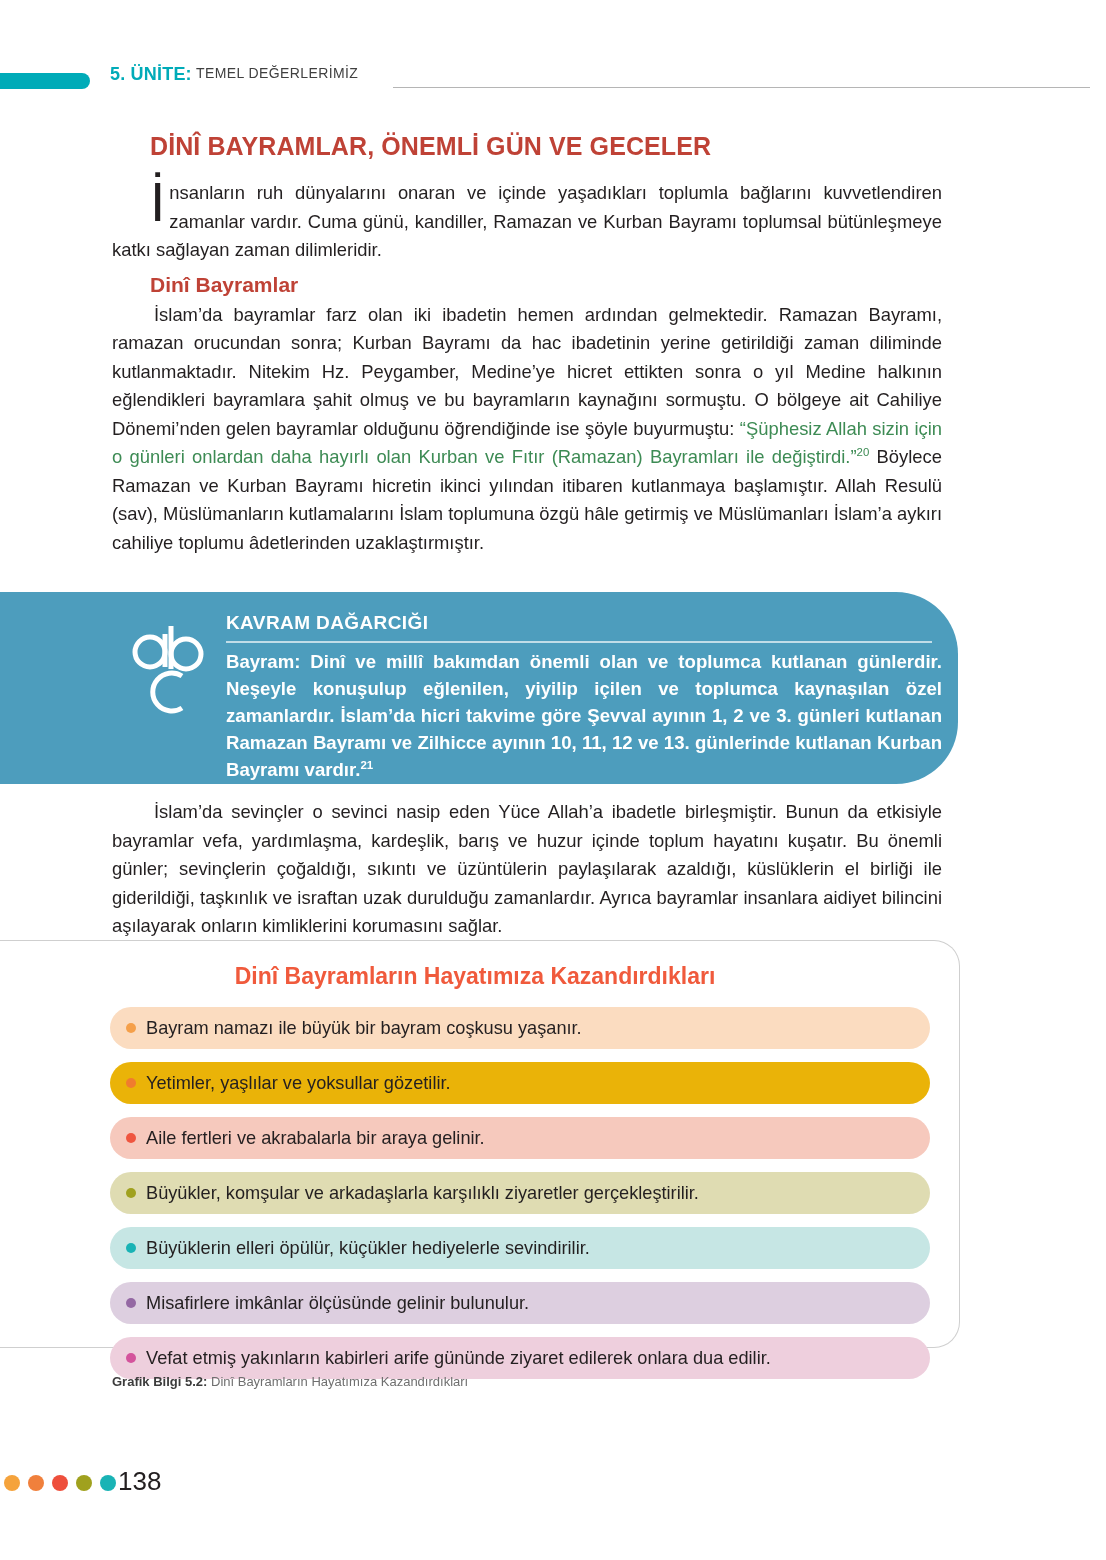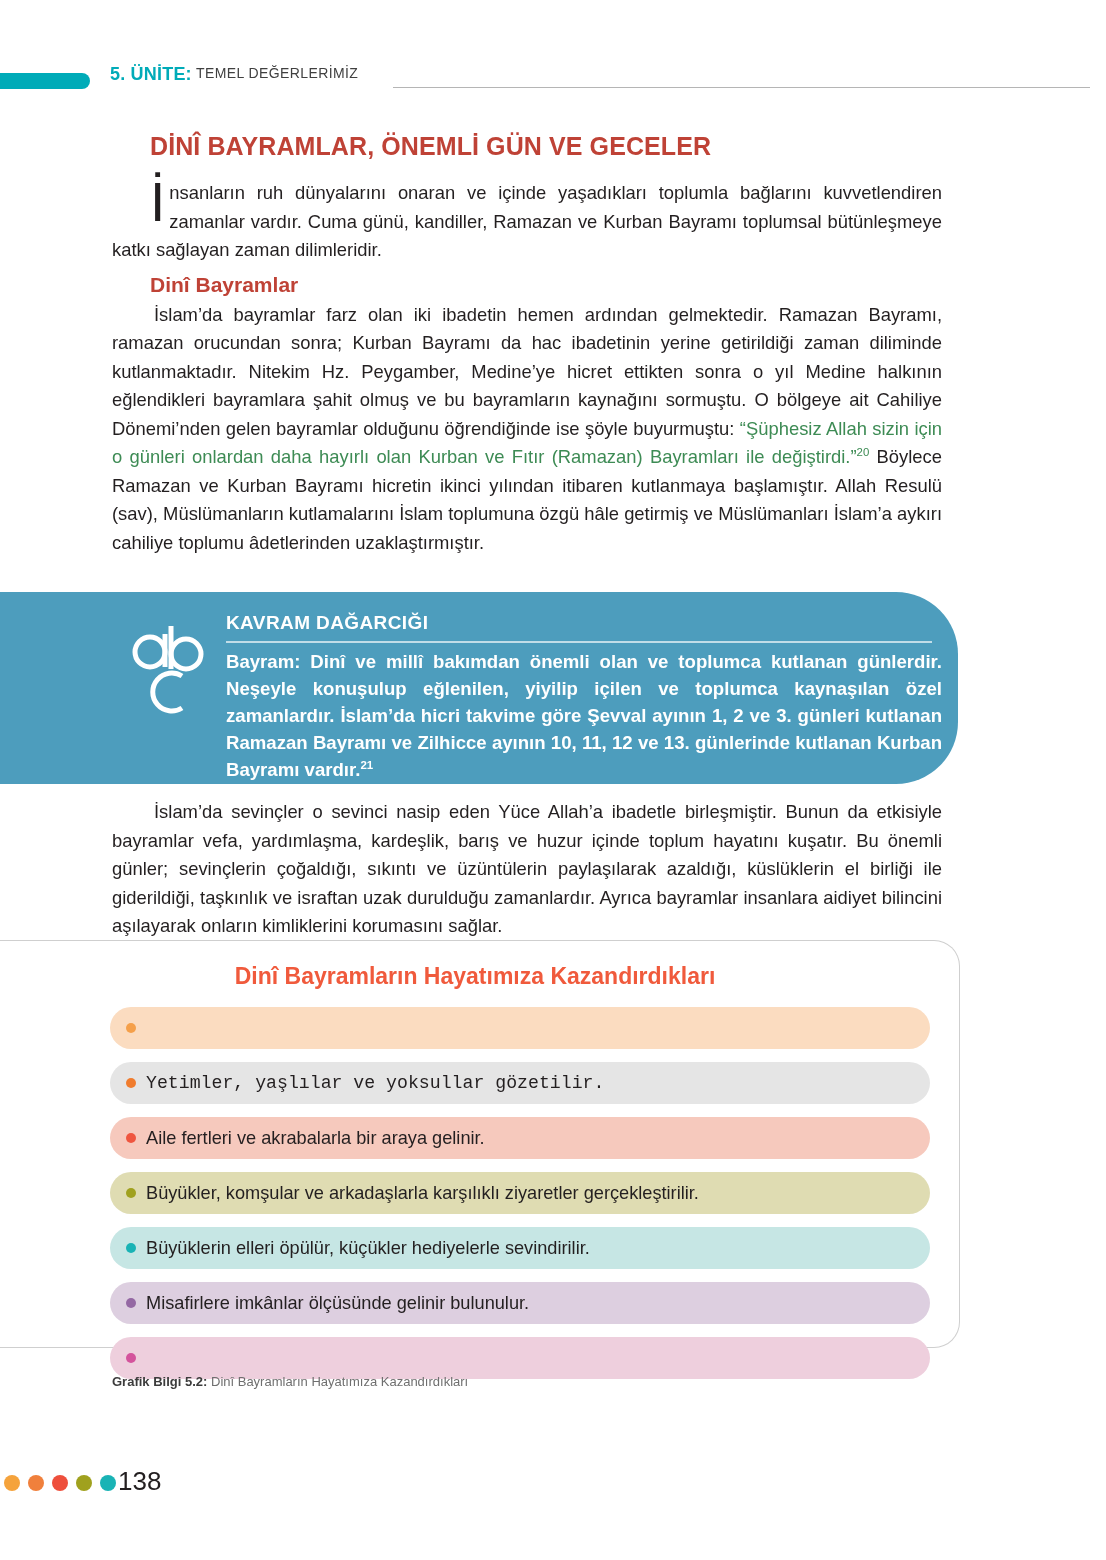--- a/index.html
+++ b/index.html
@@ -262,22 +262,23 @@
 
 <div class="after-box">
   <p class="body indent">İslam’da sevinçler o sevinci nasip eden Yüce Allah’a ibadetle birleşmiştir. Bunun da etkisiyle bayramlar vefa, yardımlaşma, kardeşlik, barış ve huzur içinde toplum hayatını kuşatır. Bu önemli günler; sevinçlerin çoğaldığı, sıkıntı ve üzüntülerin paylaşılarak azaldığı, küslüklerin el birliği ile giderildiği, taşkınlık ve israftan uzak durulduğu zamanlardır. Ayrıca bayramlar insanlara aidiyet bilincini aşılayarak onların kimliklerini korumasını sağlar.</p>
 </div>
 
 <div class="graphic-panel">
   <div class="graphic-title">Dinî Bayramların Hayatımıza Kazandırdıkları</div>
   <div class="pill-list" id="pill-list">
       <div class="pill" style="background: rgb(251, 220, 192); width: 820px;">
         <span class="pill-dot" style="background: rgb(245, 160, 74);"></span>
-      </div>
-      <div class="pill" style="background: #e5e5e5; width: 820px; font-family: Liberation Mono, monospace;">
+        <span class="pill-text">Bayram namazı ile büyük bir bayram coşkusu yaşanır.</span>
+      </div>
+      <div class="pill" style="background: #eab308; width: 820px;">
         <span class="pill-dot" style="background: rgb(240, 124, 46);"></span>
         <span class="pill-text">Yetimler, yaşlılar ve yoksullar gözetilir.</span>
       </div>
       <div class="pill" style="background: rgb(246, 201, 189); width: 820px;">
         <span class="pill-dot" style="background: rgb(239, 85, 63);"></span>
         <span class="pill-text">Aile fertleri ve akrabalarla bir araya gelinir.</span>
       </div>
       <div class="pill" style="background: rgb(223, 220, 178); width: 820px;">
         <span class="pill-dot" style="background: rgb(160, 161, 30);"></span>
         <span class="pill-text">Büyükler, komşular ve arkadaşlarla karşılıklı ziyaretler gerçekleştirilir.</span>
@@ -285,20 +286,21 @@
       <div class="pill" style="background: rgb(198, 230, 228); width: 820px;">
         <span class="pill-dot" style="background: rgb(25, 179, 181);"></span>
         <span class="pill-text">Büyüklerin elleri öpülür, küçükler hediyelerle sevindirilir.</span>
       </div>
       <div class="pill" style="background: rgb(221, 207, 224); width: 820px;">
         <span class="pill-dot" style="background: rgb(148, 104, 163);"></span>
         <span class="pill-text">Misafirlere imkânlar ölçüsünde gelinir bulunulur.</span>
       </div>
       <div class="pill" style="background: rgb(238, 207, 221); width: 820px;">
         <span class="pill-dot" style="background: rgb(212, 83, 156);"></span>
+        <span class="pill-text">Vefat etmiş yakınların kabirleri arife gününde ziyaret edilerek onlara dua edilir.</span>
       </div>
     </div>
 </div>
 
 <div class="graphic-caption"><b>Grafik Bilgi 5.2:</b><span> Dinî Bayramların Hayatımıza Kazandırdıkları</span></div>
 
 <div class="footer-dots" id="footer-dots">
     <span style="background: rgb(245, 163, 60); left: 4px;"></span>
     <span style="background: rgb(240, 128, 60); left: 28px;"></span>
     <span style="background: rgb(238, 79, 60); left: 52px;"></span>

